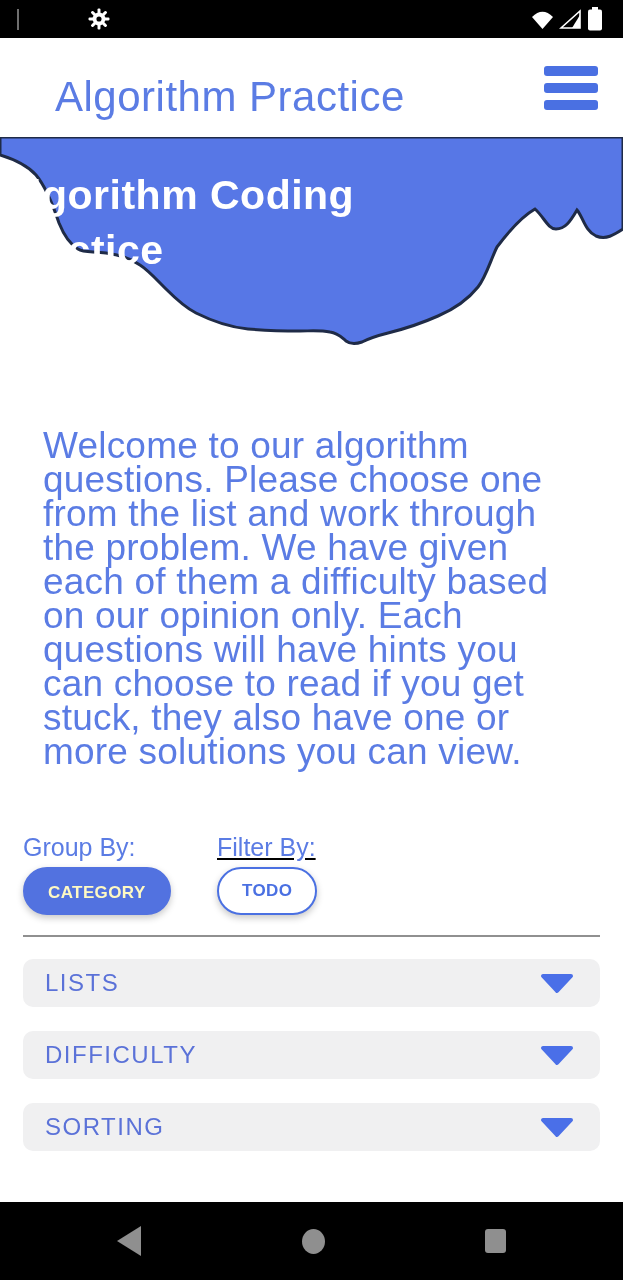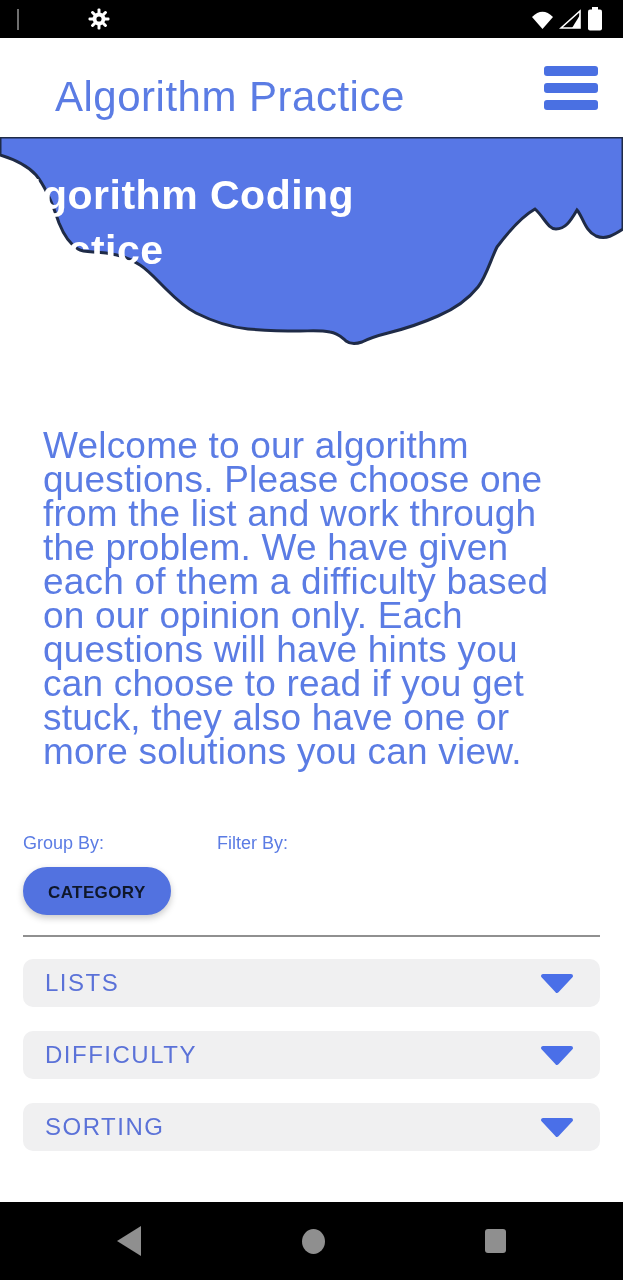--- a/index.html
+++ b/index.html
@@ -52,33 +52,33 @@
     margin: 76px 40px 0 43px;
     color: #5b7ce4;
     font-size: 37px; line-height: 34px; letter-spacing: 0.2px;
   }
 
   
   .filters {
     display: flex; margin: 64px 23px 0 23px;
   }
   .filter-col { width: 194px; }
-  .filter-col:last-child { width: auto; }
-  .filter-label { color: #5b7ce4; font-size: 18px; margin-bottom: 13px; }
+  .filter-col:last-child { width: auto; text-decoration: underline; }
+  .filter-label { color: #5b7ce4; font-size: 25px; margin-bottom: 5px; }
   .pill {
     display: inline-block;
     height: 48px; line-height: 44px;
     border-radius: 24px; padding: 0 23px;
     font-size: 17px; font-weight: 700; letter-spacing: 0.4px;
     border: 2px solid #4a70e2;
     background: #ffffff; color: #4a70e2;
     box-shadow: 0 3px 7px rgba(0,0,0,0.22);
     cursor: pointer;
   }
-  .pill.selected { background: #5272e0; color: #0f172a; border-color: #5272e0; line-height: 48px; }
+  .pill.selected { background: #5272e0; color: #fef9c3; border-color: #5272e0; line-height: 48px; }
 
   .divider { height: 2px; background: #909090; margin: 20px 23px 0 23px; }
 
   
   .category-list { margin-top: 22px; }
   .cat-bar {
     margin: 0 23px 24px 23px; height: 48px;
     background: #f0f0f1; border-radius: 10px;
     display: flex; align-items: center; justify-content: space-between;
     padding: 0 26px 0 22px; cursor: pointer;
@@ -196,20 +196,21 @@
 
   <p class="intro">Welcome to our algorithm questions. Please choose one from the list and work through the problem. We have given each of them a difficulty based on our opinion only. Each questions will have hints you can choose to read if you get stuck, they also have one or more solutions you can view.</p>
 
   <div class="filters">
     <div class="filter-col">
       <div class="filter-label">Group By:</div>
       <button class="pill selected">CATEGORY</button>
     </div>
     <div class="filter-col">
       <div class="filter-label">Filter By:</div>
+      <button class="pill">TODO</button>
     </div>
   </div>
 
   <div class="divider"></div>
 
   <div class="category-list">
     <div class="cat-bar">
       <span class="cat-label">LISTS</span>
       <svg width="34" height="21" viewBox="0 0 34 21">
         <polygon points="3,3 31,3 17,18" fill="#4a6fe8" stroke="#4a6fe8" stroke-width="4" stroke-linejoin="round"></polygon>

